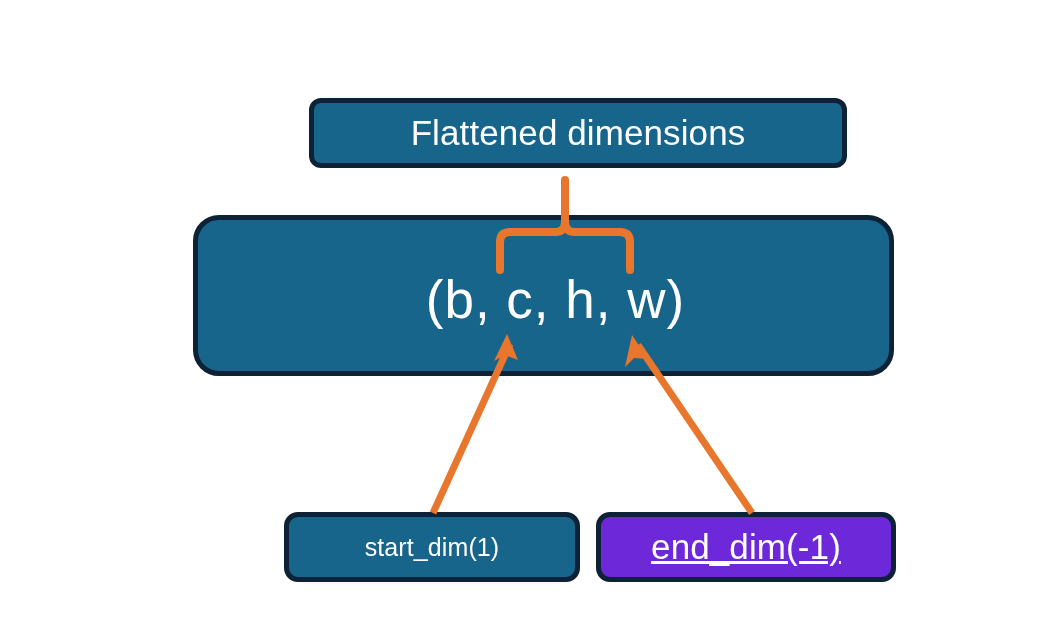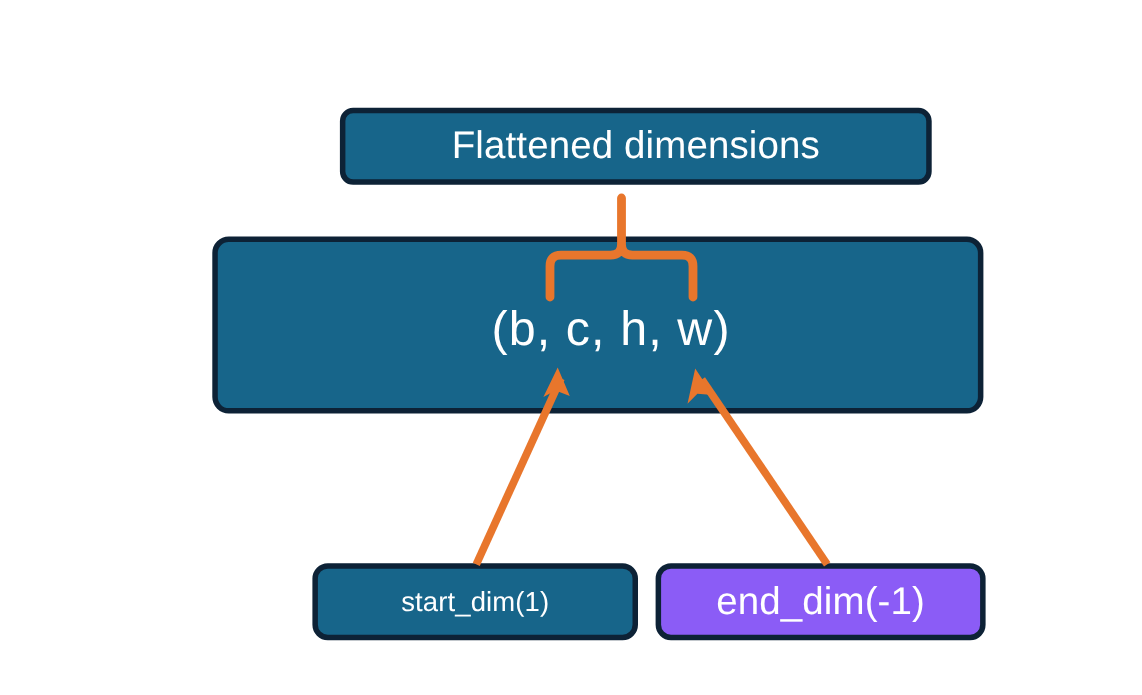--- a/index.html
+++ b/index.html
@@ -43,22 +43,22 @@
     font-size: 35px;
     font-weight: 400;
   }
   #box-shape {
     left: 177px;
     top: 215px;
     width: 701px;
     height: 161px;
     background: #17658a;
     border: 5px solid #0d2236;
-    border-radius: 15px;
-    font-size: 44px;
+    border-radius: 26px;
+    font-size: 53px;
     font-weight: 400;
     padding-left: 24px;
   }
   #box-shape .shape-label {
     position: relative;
     top: 4px;
     letter-spacing: 1px;
   }
   #box-start-dim {
     left: 268px;
@@ -69,25 +69,26 @@
     border: 5px solid #0d2236;
     border-radius: 14px;
     font-size: 25px;
     font-weight: 400;
   }
   #box-end-dim {
     left: 580px;
     top: 512px;
     width: 300px;
     height: 70px;
-    background: #8b5cf6;
+    background: #6d28d9;
     border: 5px solid #0d2236;
     border-radius: 14px;
     font-size: 35px;
     font-weight: 400;
+    text-decoration: underline;
   }
   #connector-layer {
     position: absolute;
     left: 0; top: 0;
     width: 1038px;
     height: 632px;
     pointer-events: none;
   }
 </style>
 </head>

